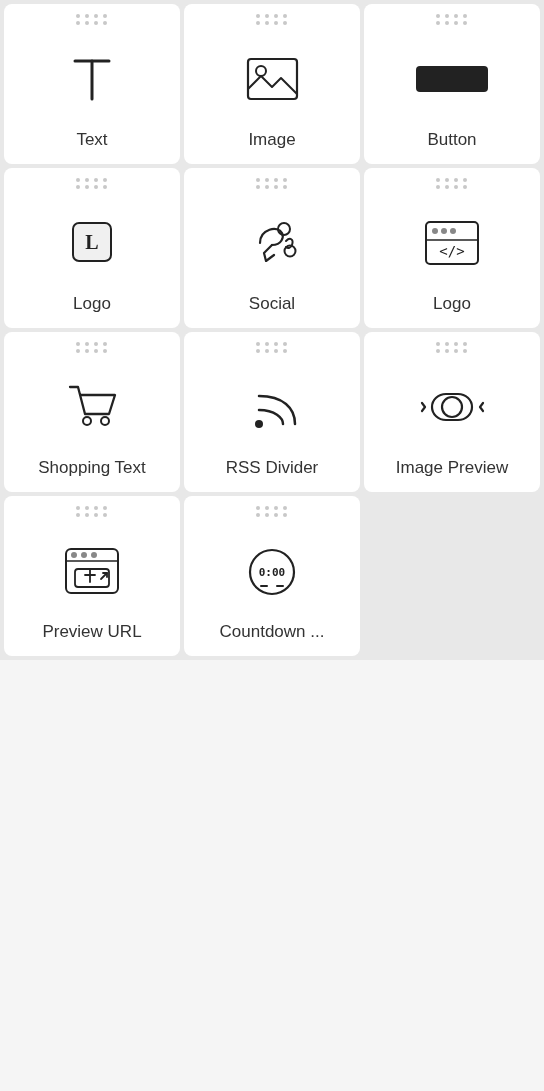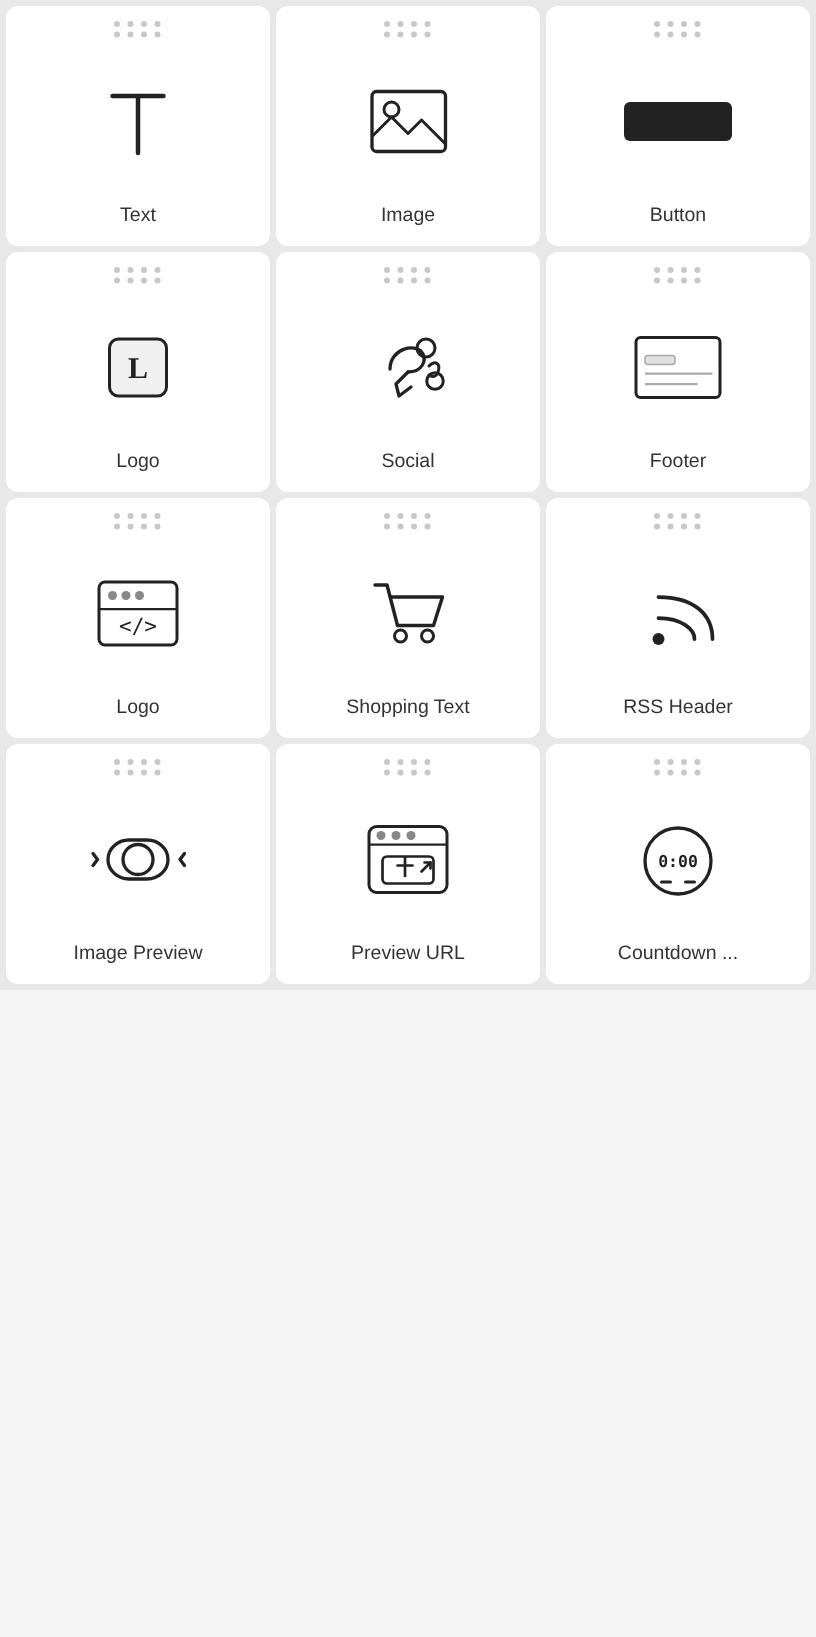--- a/index.html
+++ b/index.html
@@ -41,21 +41,21 @@
       display: block;
     }
     .icon-area {
       flex: 1;
       display: flex;
       align-items: center;
       justify-content: center;
       width: 100%;
     }
     .card-label {
-      font-size: 13px;
+      font-size: 17px;
       color: #333;
       font-weight: 400;
     }
     svg {
       overflow: visible;
     }
     
     .btn-rect {
       width: 72px;
       height: 26px;
@@ -155,41 +155,20 @@
       <div class="icon-area">
         <svg width="60" height="55" viewBox="0 0 60 55" fill="none" xmlns="http://www.w3.org/2000/svg">
       <path d="M18 28 C18 14 36 10 40 18 C42 22 40 30 30 30" stroke="#222" stroke-width="2.2" fill="none" stroke-linecap="round"></path>
       <path d="M30 30 L22 38 L24 46 L32 40" stroke="#222" stroke-width="2.2" fill="none" stroke-linecap="round" stroke-linejoin="round"></path>
       <circle cx="42" cy="14" r="6" stroke="#222" stroke-width="2"></circle>
       <path d="M44 26 C48 22 52 24 50 30 C49 33 46 34 44 32" stroke="#222" stroke-width="2" fill="none" stroke-linecap="round"></path>
       <circle cx="48" cy="36" r="5.5" stroke="#222" stroke-width="2"></circle>
     </svg>
       </div>
       <div class="card-label">Social</div>
-    </div>
-    <div class="card">
-      <div class="drag-dots">
-        <span></span>
-        <span></span>
-        <span></span>
-        <span></span>
-        <span></span>
-        <span></span>
-        <span></span>
-        <span></span>
-      </div>
-      <div class="icon-area">
-        <svg width="65" height="48" viewBox="0 0 65 48" fill="none" xmlns="http://www.w3.org/2000/svg">
-      <rect x="4" y="4" width="56" height="40" rx="3" stroke="#222" stroke-width="2"></rect>
-      <rect x="10" y="16" width="20" height="6" rx="2" fill="#e0e0e0" stroke="#aaa" stroke-width="1"></rect>
-      <line x1="10" y1="28" x2="55" y2="28" stroke="#aaa" stroke-width="1.5"></line>
-      <line x1="10" y1="35" x2="45" y2="35" stroke="#aaa" stroke-width="1.5"></line>
-    </svg>
-      </div>
-      <div class="card-label">Footer</div>
     </div>
     <div class="card">
       <div class="drag-dots">
         <span></span>
         <span></span>
         <span></span>
         <span></span>
         <span></span>
         <span></span>
         <span></span>
@@ -238,21 +217,21 @@
         <span></span>
         <span></span>
       </div>
       <div class="icon-area">
         <svg width="50" height="50" viewBox="0 0 50 50" fill="none" xmlns="http://www.w3.org/2000/svg">
       <circle cx="12" cy="42" r="4" fill="#222"></circle>
       <path d="M12 28 C28 28 36 36 36 42" stroke="#222" stroke-width="2.5" fill="none" stroke-linecap="round"></path>
       <path d="M12 14 C36 14 48 26 48 42" stroke="#222" stroke-width="2.5" fill="none" stroke-linecap="round"></path>
     </svg>
       </div>
-      <div class="card-label">RSS Header</div>
+      <div class="card-label">RSS Divider</div>
     </div>
     <div class="card">
       <div class="drag-dots">
         <span></span>
         <span></span>
         <span></span>
         <span></span>
         <span></span>
         <span></span>
         <span></span>

